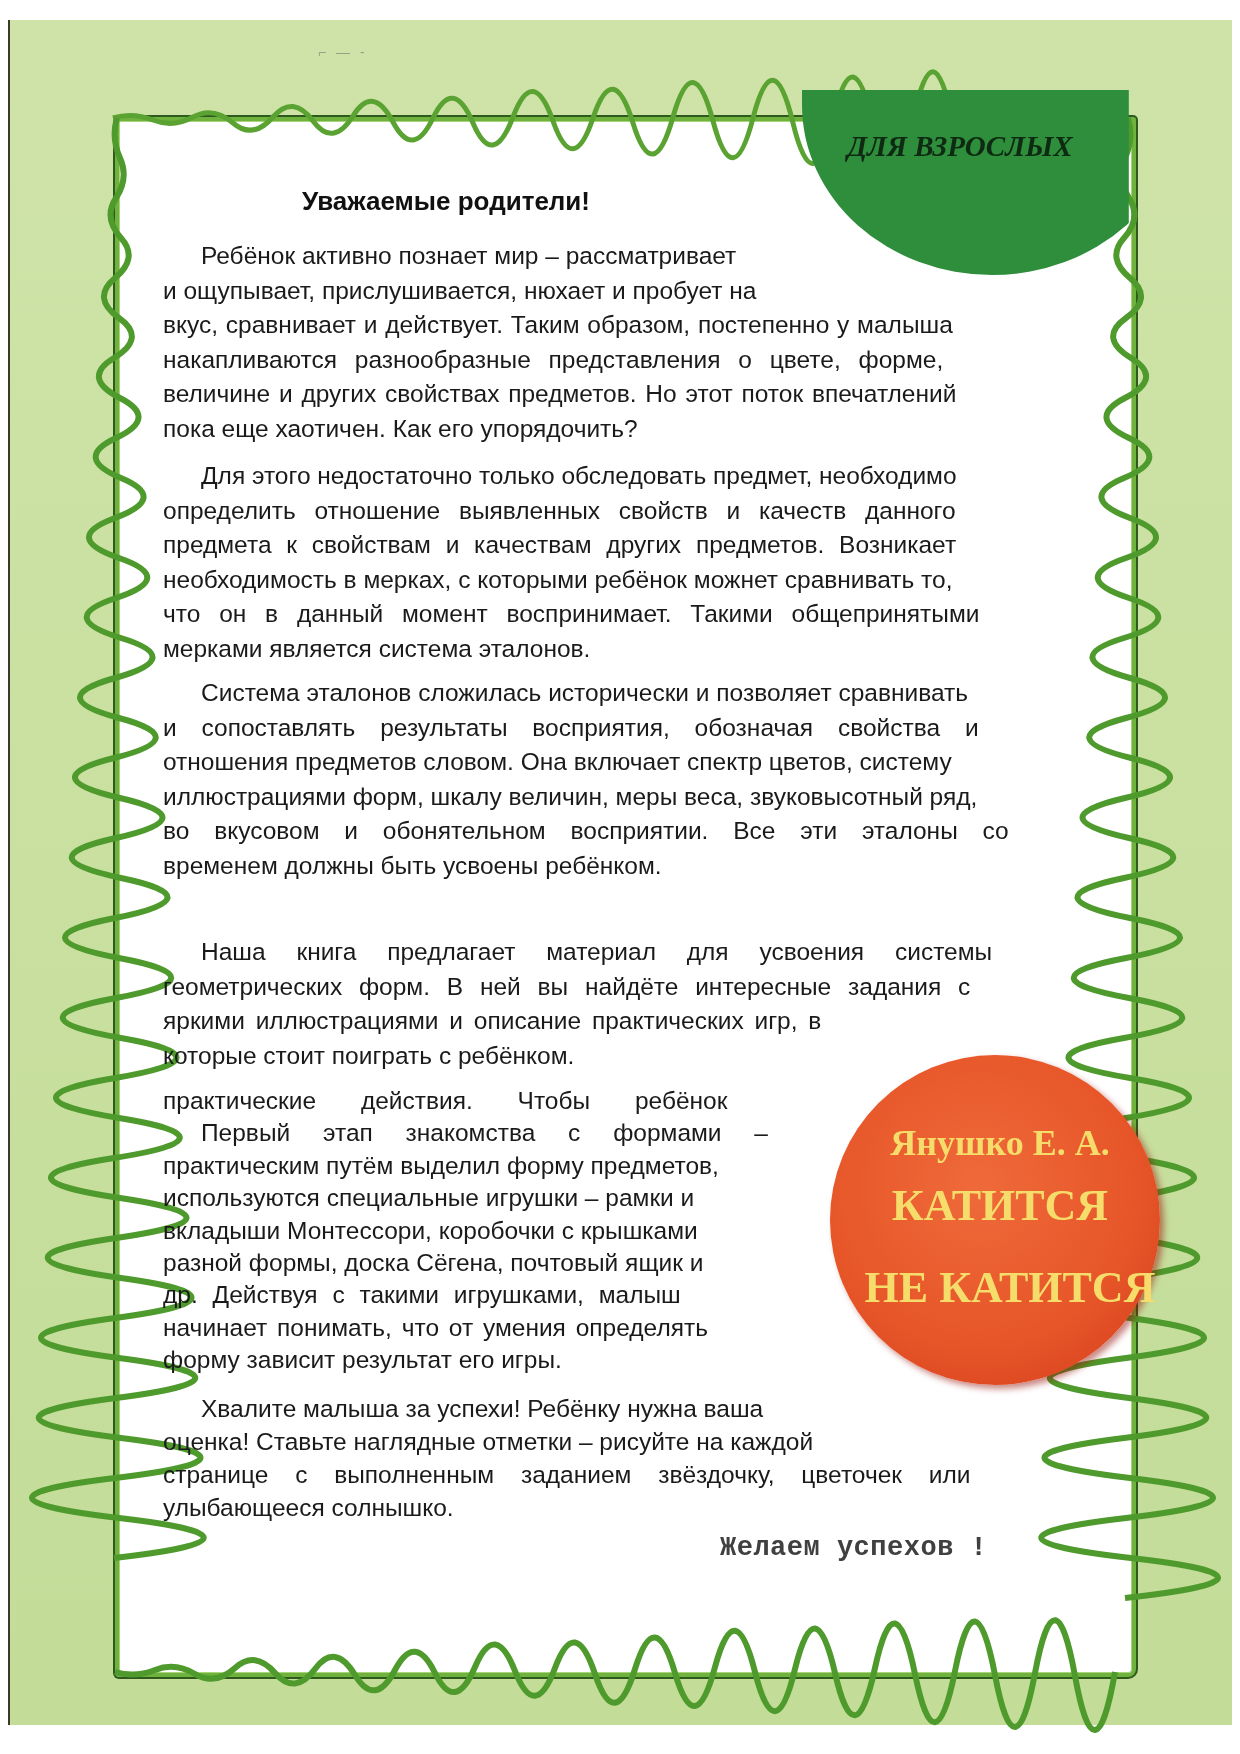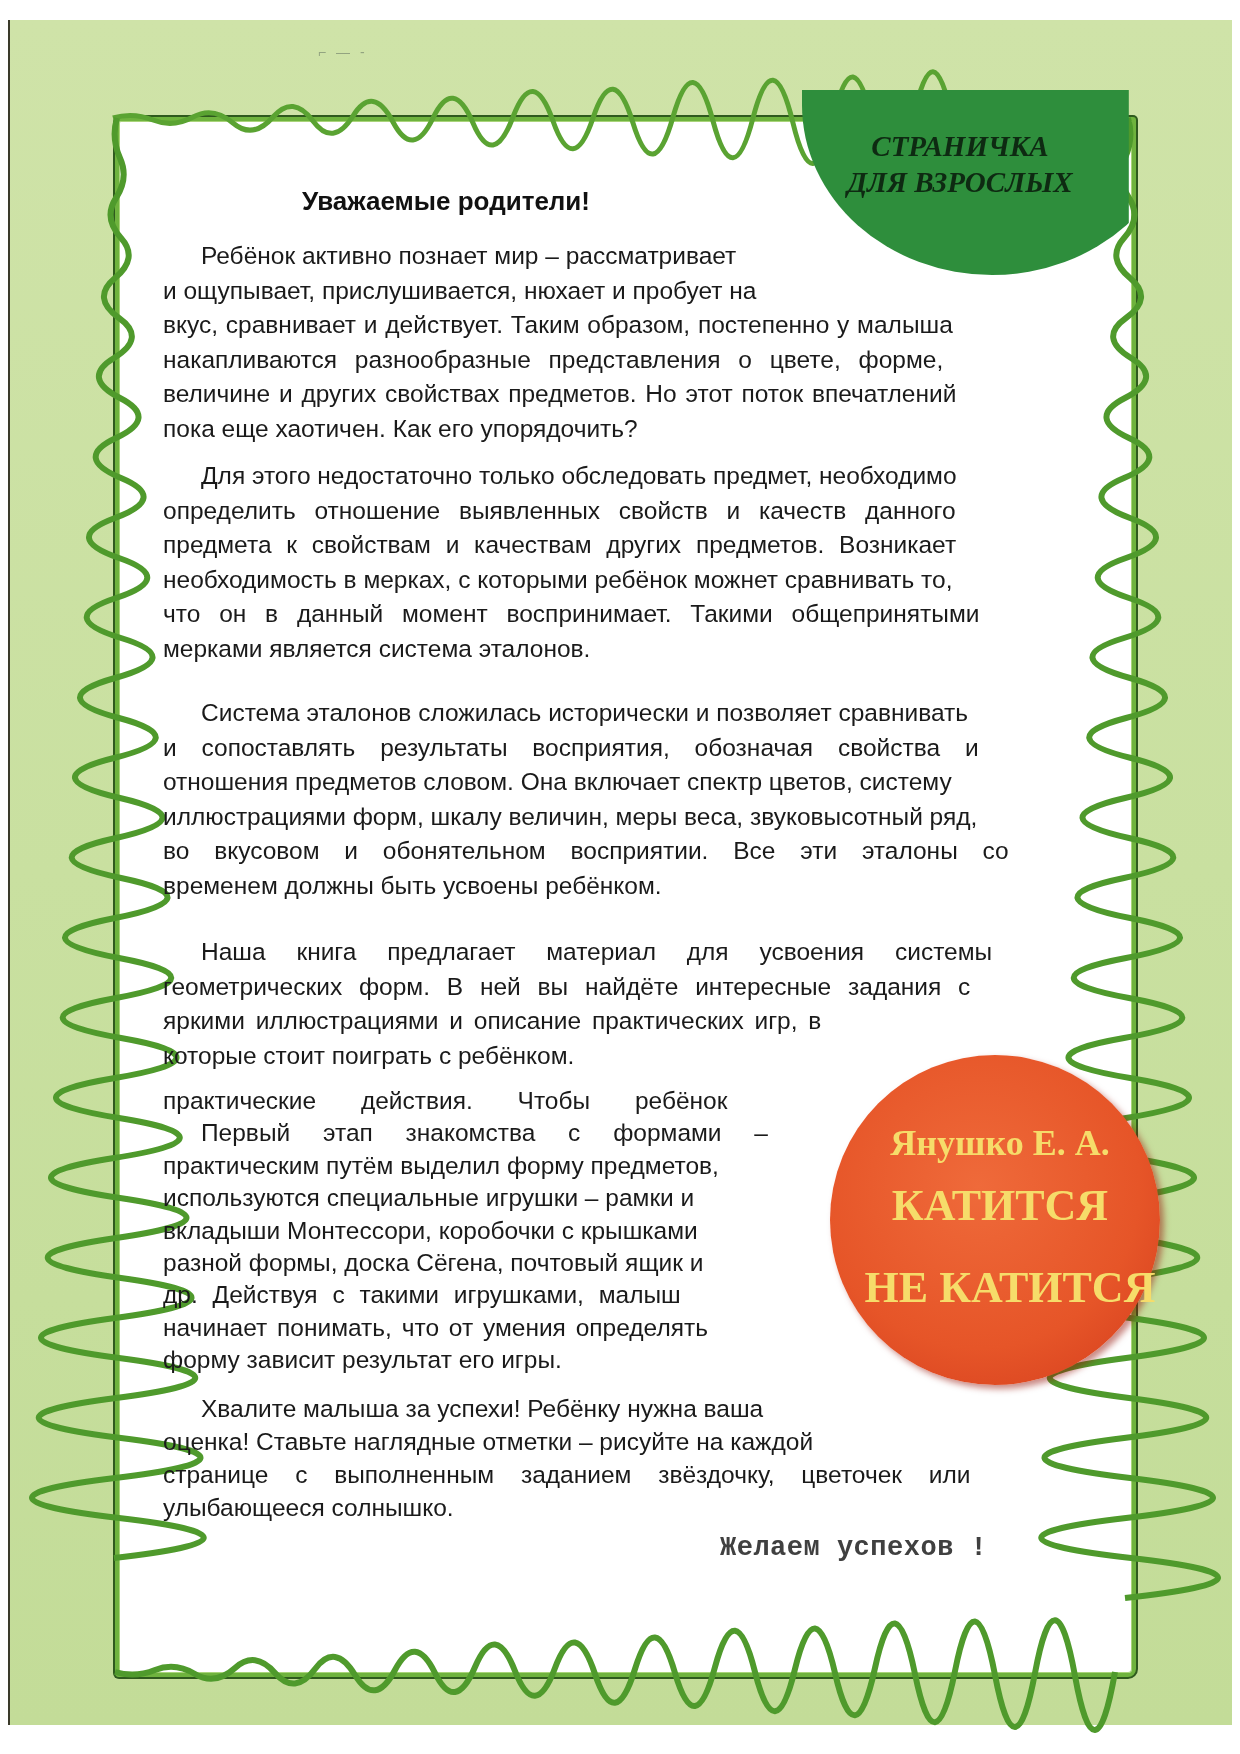--- a/index.html
+++ b/index.html
@@ -74,21 +74,20 @@
 
 <svg class="frame-svg" viewBox="0 0 1240 1754">
   <path d="M113 118 q20 -6 40 2 t40 -3 t40 6 t40 -6 t40 4 t40 -5 t40 6 t40 -4 t40 5 t40 -6 t40 4 t40 -3 t40 5 t40 -6 t40 4 t40 -3 t40 5 t40 -4 t40 6 t40 -5 t40 3 t40 -2" fill="none" stroke="#5aa332" stroke-width="5"></path>
   <path d="M115 1672 q20 6 40 -2 t40 4 t40 -6 t40 5 t40 -4 t40 6 t40 -5 t40 3 t40 -6 t40 4 t40 -3 t40 6 t40 -5 t40 4 t40 -6 t40 5 t40 -3 t40 4 t40 -5 t40 6 t40 -3 t40 4 t40 -2 t40 3 t40 -4" fill="none" stroke="#4f9a2c" stroke-width="6"></path>
   <path d="M117 118 q-6 20 3 40 t-4 40 t5 40 t-6 40 t4 40 t-5 40 t6 40 t-4 40 t5 40 t-6 40 t4 40 t-3 40 t5 40 t-6 40 t4 40 t-5 40 t6 40 t-4 40 t5 40 t-6 40 t4 40 t-3 40 t5 40 t-6 40 t4 40 t-5 40 t6 40 t-4 40 t5 40 t-6 40 t4 40 t-3 40 t5 40 t-6 40 t4 40 t-5 40" fill="none" stroke="#4f9a2c" stroke-width="6"></path>
   <path d="M1128 118 q6 20 -3 40 t4 40 t-5 40 t6 40 t-4 40 t5 40 t-6 40 t4 40 t-5 40 t6 40 t-4 40 t3 40 t-5 40 t6 40 t-4 40 t5 40 t-6 40 t4 40 t-5 40 t6 40 t-4 40 t3 40 t-5 40 t6 40 t-4 40 t5 40 t-6 40 t4 40 t-5 40 t6 40 t-4 40 t3 40 t-5 40 t6 40 t-4 40 t5 40 t-6 40" fill="none" stroke="#4f9a2c" stroke-width="6"></path>
 </svg>
 
 <div class="badge-green"></div>
 <div class="badge-green-text">
-  <div>СТРАНИЧКА</div>
   <div>ДЛЯ ВЗРОСЛЫХ</div>
 </div>
 
 <div class="title">Уважаемые родители!</div>
 
 <div class="body-text" style="top:239px;">
   <span class="line indent">Ребёнок активно познает мир – рассматривает</span>
   <span class="line">и ощупывает, прислушивается, нюхает и пробует на</span>
   <span class="line" style="word-spacing:1px">вкус, сравнивает и действует. Таким образом, постепенно у малыша</span>
   <span class="line" style="word-spacing:11px">накапливаются разнообразные представления о цвете, форме,</span>
@@ -98,21 +97,21 @@
 
 <div class="body-text" style="top:459px;">
   <span class="line indent">Для этого недостаточно только обследовать предмет, необходимо</span>
   <span class="line" style="word-spacing:12px">определить отношение выявленных свойств и качеств данного</span>
   <span class="line" style="word-spacing:8px">предмета к свойствам и качествам других предметов. Возникает</span>
   <span class="line">необходимость в мерках, с которыми ребёнок можнет сравнивать то,</span>
   <span class="line" style="word-spacing:12px">что он в данный момент воспринимает. Такими общепринятыми</span>
   <span class="line">мерками является система эталонов.</span>
 </div>
 
-<div class="body-text" style="top:696px;">
+<div class="body-text" style="top:676px;">
   <span class="line indent">Система эталонов сложилась исторически и позволяет сравнивать</span>
   <span class="line" style="word-spacing:18px">и сопоставлять результаты восприятия, обозначая свойства и</span>
   <span class="line">отношения предметов словом. Она включает спектр цветов, систему</span>
   <span class="line">иллюстрациями форм, шкалу величин, меры веса, звуковысотный ряд,</span>
   <span class="line" style="word-spacing:18px">во вкусовом и обонятельном восприятии. Все эти эталоны со</span>
   <span class="line">временем должны быть усвоены ребёнком.</span>
 </div>
 
 <div class="body-text" style="top:935px;">
   <span class="line indent" style="word-spacing:24px">Наша книга предлагает материал для усвоения системы</span>

